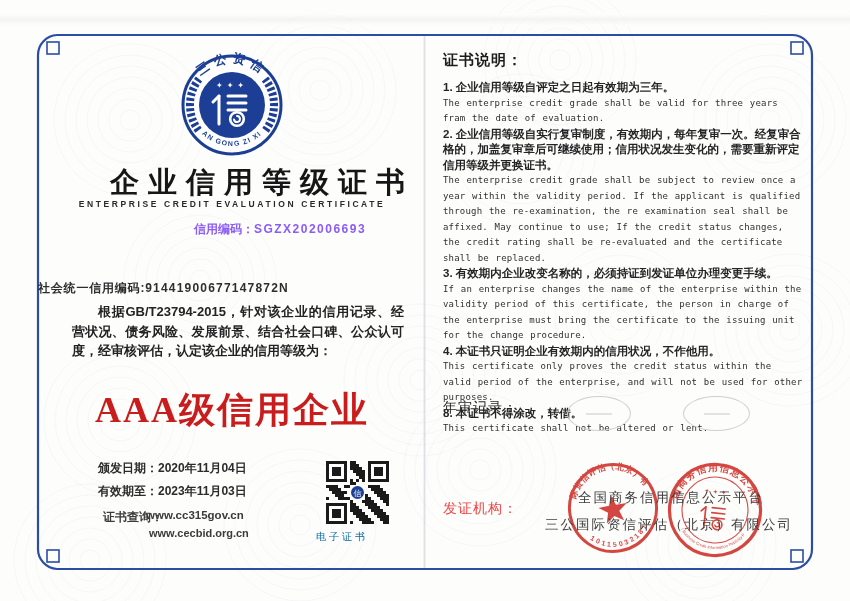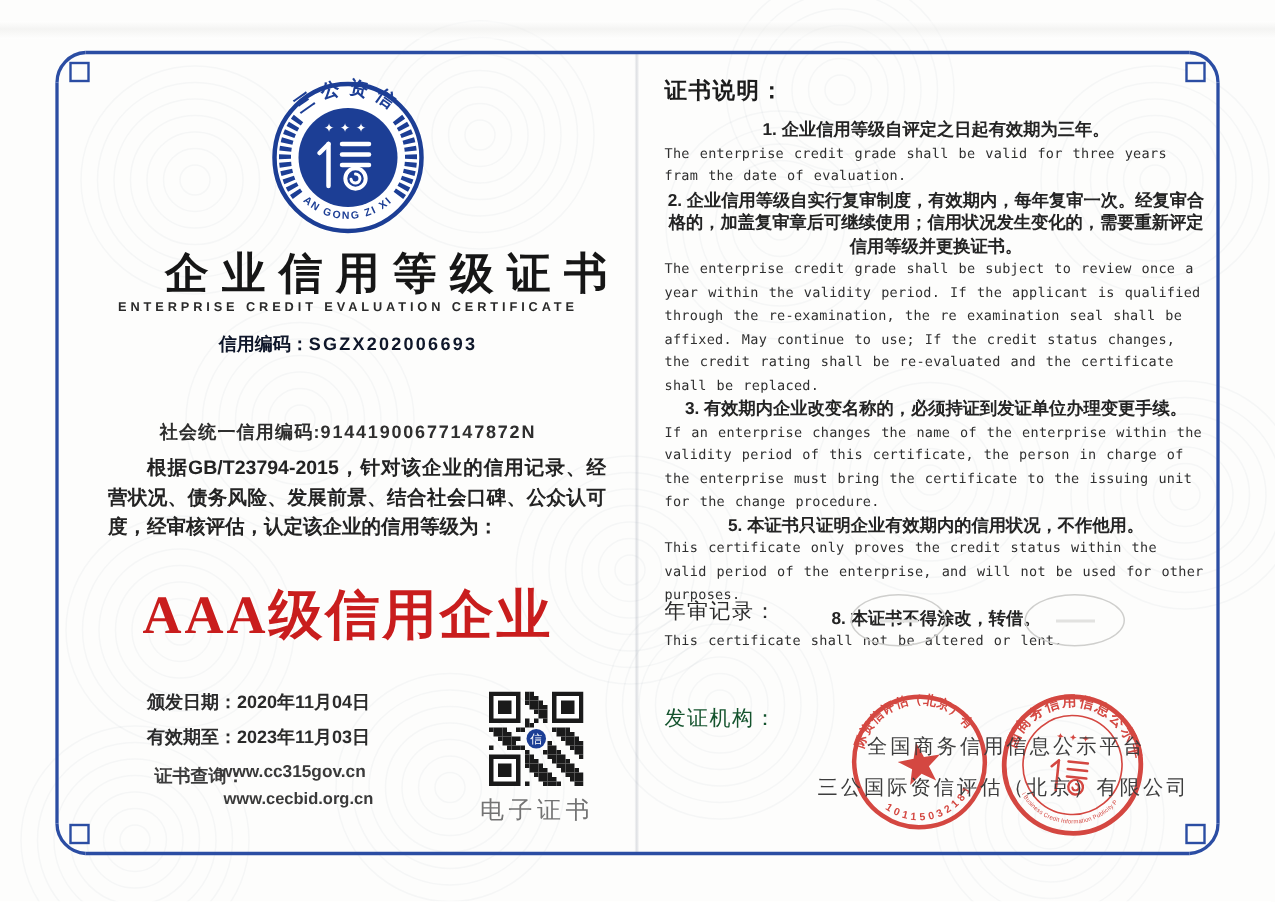--- a/index.html
+++ b/index.html
@@ -10,53 +10,53 @@
     background:linear-gradient(#ffffff, #ededeb 45%, #ffffff);opacity:.55;}
   .fold{left:423px;top:36px;width:3px;height:532px;
     background:linear-gradient(to right, rgba(90,100,120,.02), rgba(110,120,140,.22), rgba(90,100,120,.02));}
   svg text{font-family:"Liberation Sans","DejaVu Sans",sans-serif;}
 
   
   .title-zh{left:38px;top:163px;width:388px;text-align:center;font-size:29px;font-weight:bold;
     letter-spacing:9px;color:#161616;white-space:nowrap;padding-left:30px;}
   .title-en{left:38px;top:199px;width:388px;text-align:center;font-size:8.5px;font-weight:bold;
     letter-spacing:2.6px;color:#2a2a2a;white-space:nowrap;}
-  .credit-no{left:38px;top:221px;width:388px;text-align:center;font-size:12px;font-weight:bold;color:#0f172a;}
+  .credit-no{left:38px;top:221px;width:388px;text-align:center;font-size:12px;font-weight:bold;color:#8b5cf6;padding-left:48px;}
   .credit-no .val{letter-spacing:1.5px;}
   .company{left:38px;top:242px;width:388px;text-align:center;font-size:22px;font-weight:bold;
     letter-spacing:1px;color:#d2201f;white-space:nowrap;}
-  .uscc{left:38px;top:280px;width:388px;text-align:center;font-size:12px;font-weight:bold;
+  .uscc{left:38px;top:280px;width:388px;font-size:12px;font-weight:bold;
     letter-spacing:.8px;color:#2e2e2e;}
   .uscc .val{letter-spacing:1.2px;}
   .statement{left:72px;top:302px;width:332px;font-size:13px;font-weight:bold;line-height:19.5px;
     text-indent:2em;text-align:justify;color:#232323;}
   .grade{left:38px;top:386px;width:388px;text-align:center;font-size:36px;font-weight:bold;
     letter-spacing:2px;color:#c91d1d;font-family:"Liberation Serif","DejaVu Serif",serif;white-space:nowrap;}
   .kv{font-size:12px;font-weight:bold;color:#2b2b2b;white-space:nowrap;}
   .issue-date{left:98px;top:460px;}
   .valid-date{left:98px;top:483px;}
   .query-label{left:103px;top:509px;font-size:12px;font-weight:600;color:#3c3c3c;}
   .url1{left:146px;top:509px;font-size:11.5px;font-weight:600;color:#3a3a3a;}
   .url2{left:149px;top:527px;font-size:11px;font-weight:600;color:#3a3a3a;}
-  .ecert{left:316px;top:530px;width:84px;text-align:center;font-size:16px;letter-spacing:3px;color:#737373;}
+  .ecert{left:316px;top:530px;width:84px;font-size:10px;letter-spacing:3px;color:#0369a1;}
 
   
   .instr-head{left:443px;top:51px;font-size:15px;font-weight:bold;letter-spacing:1px;color:#1c1c1c;}
   .instructions{left:443px;top:80px;width:362px;}
   .instructions p{margin:0;}
-  .instructions .zh{font-size:11.5px;font-weight:bold;line-height:15.5px;color:#242424;text-align:center;}
+  .instructions .zh{font-size:11.5px;font-weight:bold;line-height:15.5px;color:#242424;}
   .instructions .en{font-size:9px;line-height:15.5px;letter-spacing:.2px;word-spacing:1px;
     color:#2f2f2f;font-family:"DejaVu Sans Mono","Liberation Mono",monospace;}
   .annual-label{left:443px;top:399px;font-size:14px;color:#2a2a2a;letter-spacing:1px;}
   .review-ellipse{border:1px solid #cfcfcd;border-radius:50%;}
   .re1{left:567px;top:396px;width:62px;height:33px;}
   .re2{left:683px;top:396px;width:65px;height:33px;}
   .re-mark{position:absolute;left:50%;top:50%;transform:translate(-50%,-50%);
     width:26px;height:2px;background:#e2e2e0;}
-  .issuer-label{left:443px;top:470px;font-size:14px;color:#14532d;letter-spacing:1px;}
+  .issuer-label{left:443px;top:500px;font-size:14px;color:#ef4444;letter-spacing:1px;}
   .issuer-1{left:578px;top:489px;font-size:13.5px;letter-spacing:2px;color:#3d3d3d;font-weight:500;white-space:nowrap;}
   .issuer-2{left:545px;top:516px;font-size:13.5px;letter-spacing:2px;color:#3d3d3d;font-weight:500;white-space:nowrap;}
   .stamp{opacity:.88;}
 </style>
 </head>
 <body>
 
 <div class="page">
 
   <svg id="guilloche" class="abs" width="850" height="601" style="left:0;top:0">
@@ -383,21 +383,21 @@
 
   <div class="abs instr-head">证书说明：</div>
 
   <div class="abs instructions">
     <p class="zh">1. 企业信用等级自评定之日起有效期为三年。</p>
     <p class="en">The enterprise credit grade shall be valid for three years fram the date of evaluation.</p>
     <p class="zh">2. 企业信用等级自实行复审制度，有效期内，每年复审一次。经复审合格的，加盖复审章后可继续使用；信用状况发生变化的，需要重新评定信用等级并更换证书。</p>
     <p class="en">The enterprise credit grade shall be subject to review once a year within the validity period. If the applicant is qualified through the re-examination, the re examination seal shall be affixed. May continue to use; If the credit status changes, the credit rating shall be re-evaluated and the certificate shall be replaced.</p>
     <p class="zh">3. 有效期内企业改变名称的，必须持证到发证单位办理变更手续。</p>
     <p class="en">If an enterprise changes the name of the enterprise within the validity period of this certificate, the person in charge of the enterprise must bring the certificate to the issuing unit for the change procedure.</p>
-    <p class="zh">5. 本证书只证明企业有效期内的信用状况，不作他用。</p>
+    <p class="zh">4. 本证书只证明企业有效期内的信用状况，不作他用。</p>
     <p class="en">This certificate only proves the credit status within the valid period of the enterprise, and will not be used for other purposes.</p>
     <p class="zh">8. 本证书不得涂改，转借。</p>
     <p class="en">This certificate shall not be altered or lent.</p>
   </div>
 
   <div class="abs annual-label">年审记录：</div>
   <div class="abs review-ellipse re1">
     <div class="re-mark"></div>
   </div>
   <div class="abs review-ellipse re2">

